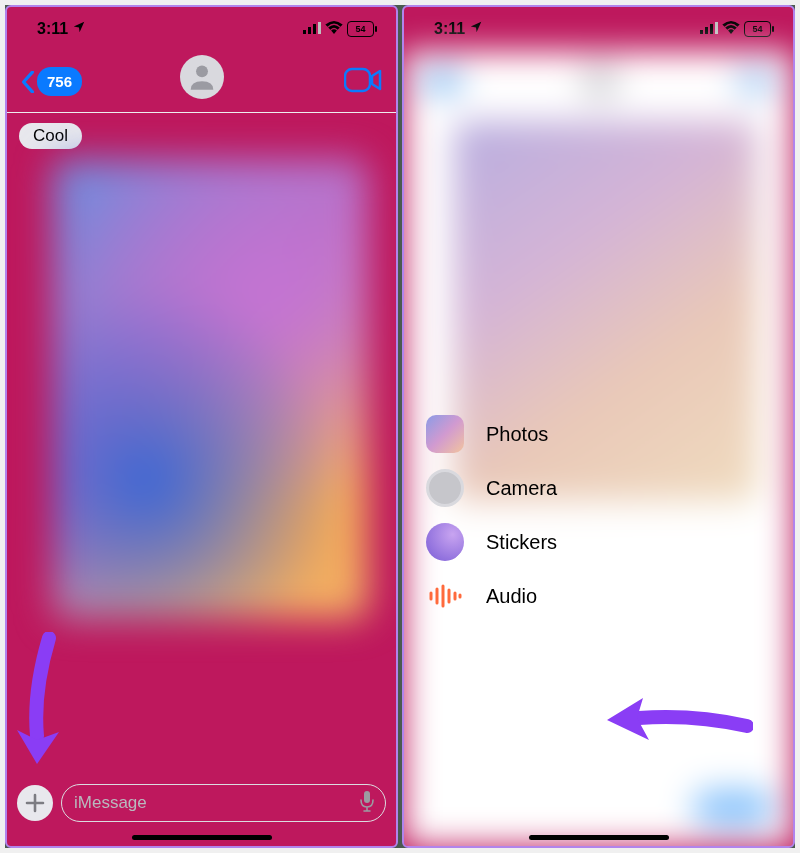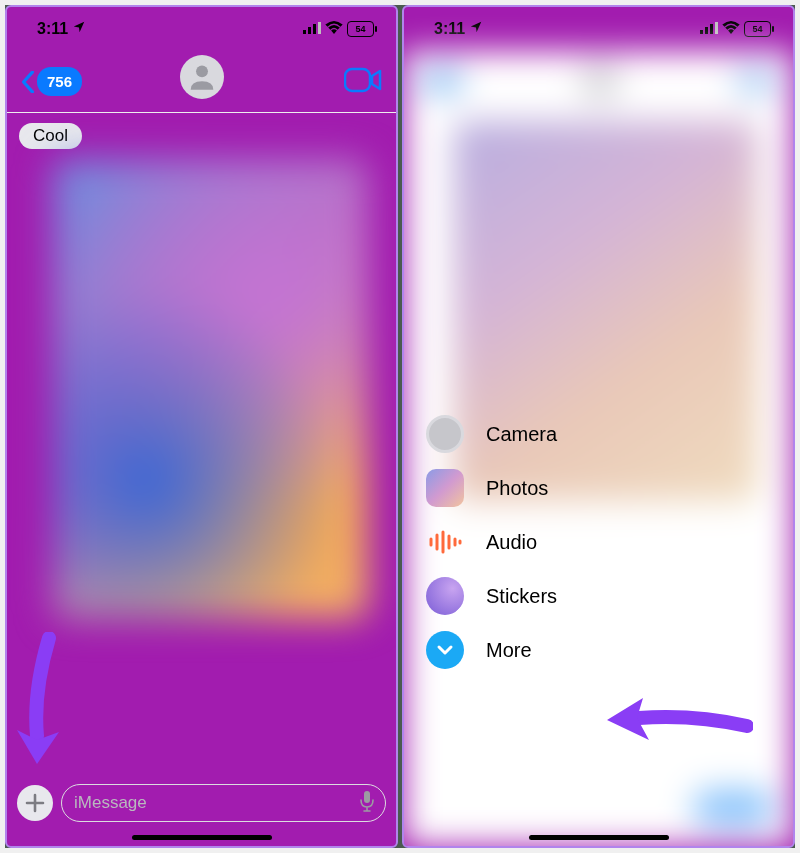--- a/index.html
+++ b/index.html
@@ -14,21 +14,21 @@
   }
   .frame {
     width: 790px;
     height: 843px;
     display: flex;
     gap: 4px;
     background: #4a5a4f;
   }
   .phone {
     flex: 1;
-    background: #a21caf;
+    background: #be185d;
     border: 2px solid #b184ec;
     border-radius: 6px;
     position: relative;
     overflow: hidden;
   }
   
   .status {
     height: 44px;
     display: flex;
     align-items: center;
@@ -400,54 +400,46 @@
         <div class="fake-pill"></div>
           <div class="fake-avatar"></div>
           <div class="fake-cam"></div>
       </div>
       <div class="fake-photo"></div>
       <div class="fake-bottom"></div>
     </div>
 
     <div class="menu">
       <div class="menu-item">
+        <div class="menu-icon ic-photos"></div>
+        <span class="menu-label">Photos</span>
+      </div>
+      <div class="menu-item">
         <div class="menu-icon ic-camera"></div>
         <span class="menu-label">Camera</span>
       </div>
       <div class="menu-item">
-        <div class="menu-icon ic-photos"></div>
-        <span class="menu-label">Photos</span>
+        <div class="menu-icon ic-stickers"></div>
+        <span class="menu-label">Stickers</span>
       </div>
       <div class="menu-item">
         <div class="menu-icon ic-audio">
           <svg width="34" height="24" viewBox="0 0 34 24">
               <g stroke="#ff6a3c" stroke-width="3" stroke-linecap="round">
                 <line x1="3" y1="9" x2="3" y2="15"></line>
                 <line x1="9" y1="5" x2="9" y2="19"></line>
                 <line x1="15" y1="2" x2="15" y2="22"></line>
                 <line x1="21" y1="6" x2="21" y2="18"></line>
                 <line x1="27" y1="9" x2="27" y2="15"></line>
                 <line x1="32" y1="11" x2="32" y2="13"></line>
               </g>
             </svg>
         </div>
         <span class="menu-label">Audio</span>
       </div>
-      <div class="menu-item">
-        <div class="menu-icon ic-stickers"></div>
-        <span class="menu-label">Stickers</span>
-      </div>
-      <div class="menu-item">
-        <div class="menu-icon ic-more">
-          <svg width="20" height="20" viewBox="0 0 20 20">
-              <path d="M4 7 L10 13 L16 7" stroke="#fff" stroke-width="3" fill="none" stroke-linecap="round" stroke-linejoin="round"></path>
-            </svg>
-        </div>
-        <span class="menu-label">More</span>
-      </div>
     </div>
 
     <div class="arrow" style="right:40px; bottom:88px;">
       <svg width="160" height="70" viewBox="0 0 160 70">
         <path d="M154 42 Q100 30 46 34" stroke="#8a3df5" stroke-width="14" fill="none" stroke-linecap="round"></path>
         <path d="M14 36 L50 14 L44 34 L56 56 Z" fill="#8a3df5"></path>
       </svg>
     </div>
 
     <div class="home-indicator"></div>

